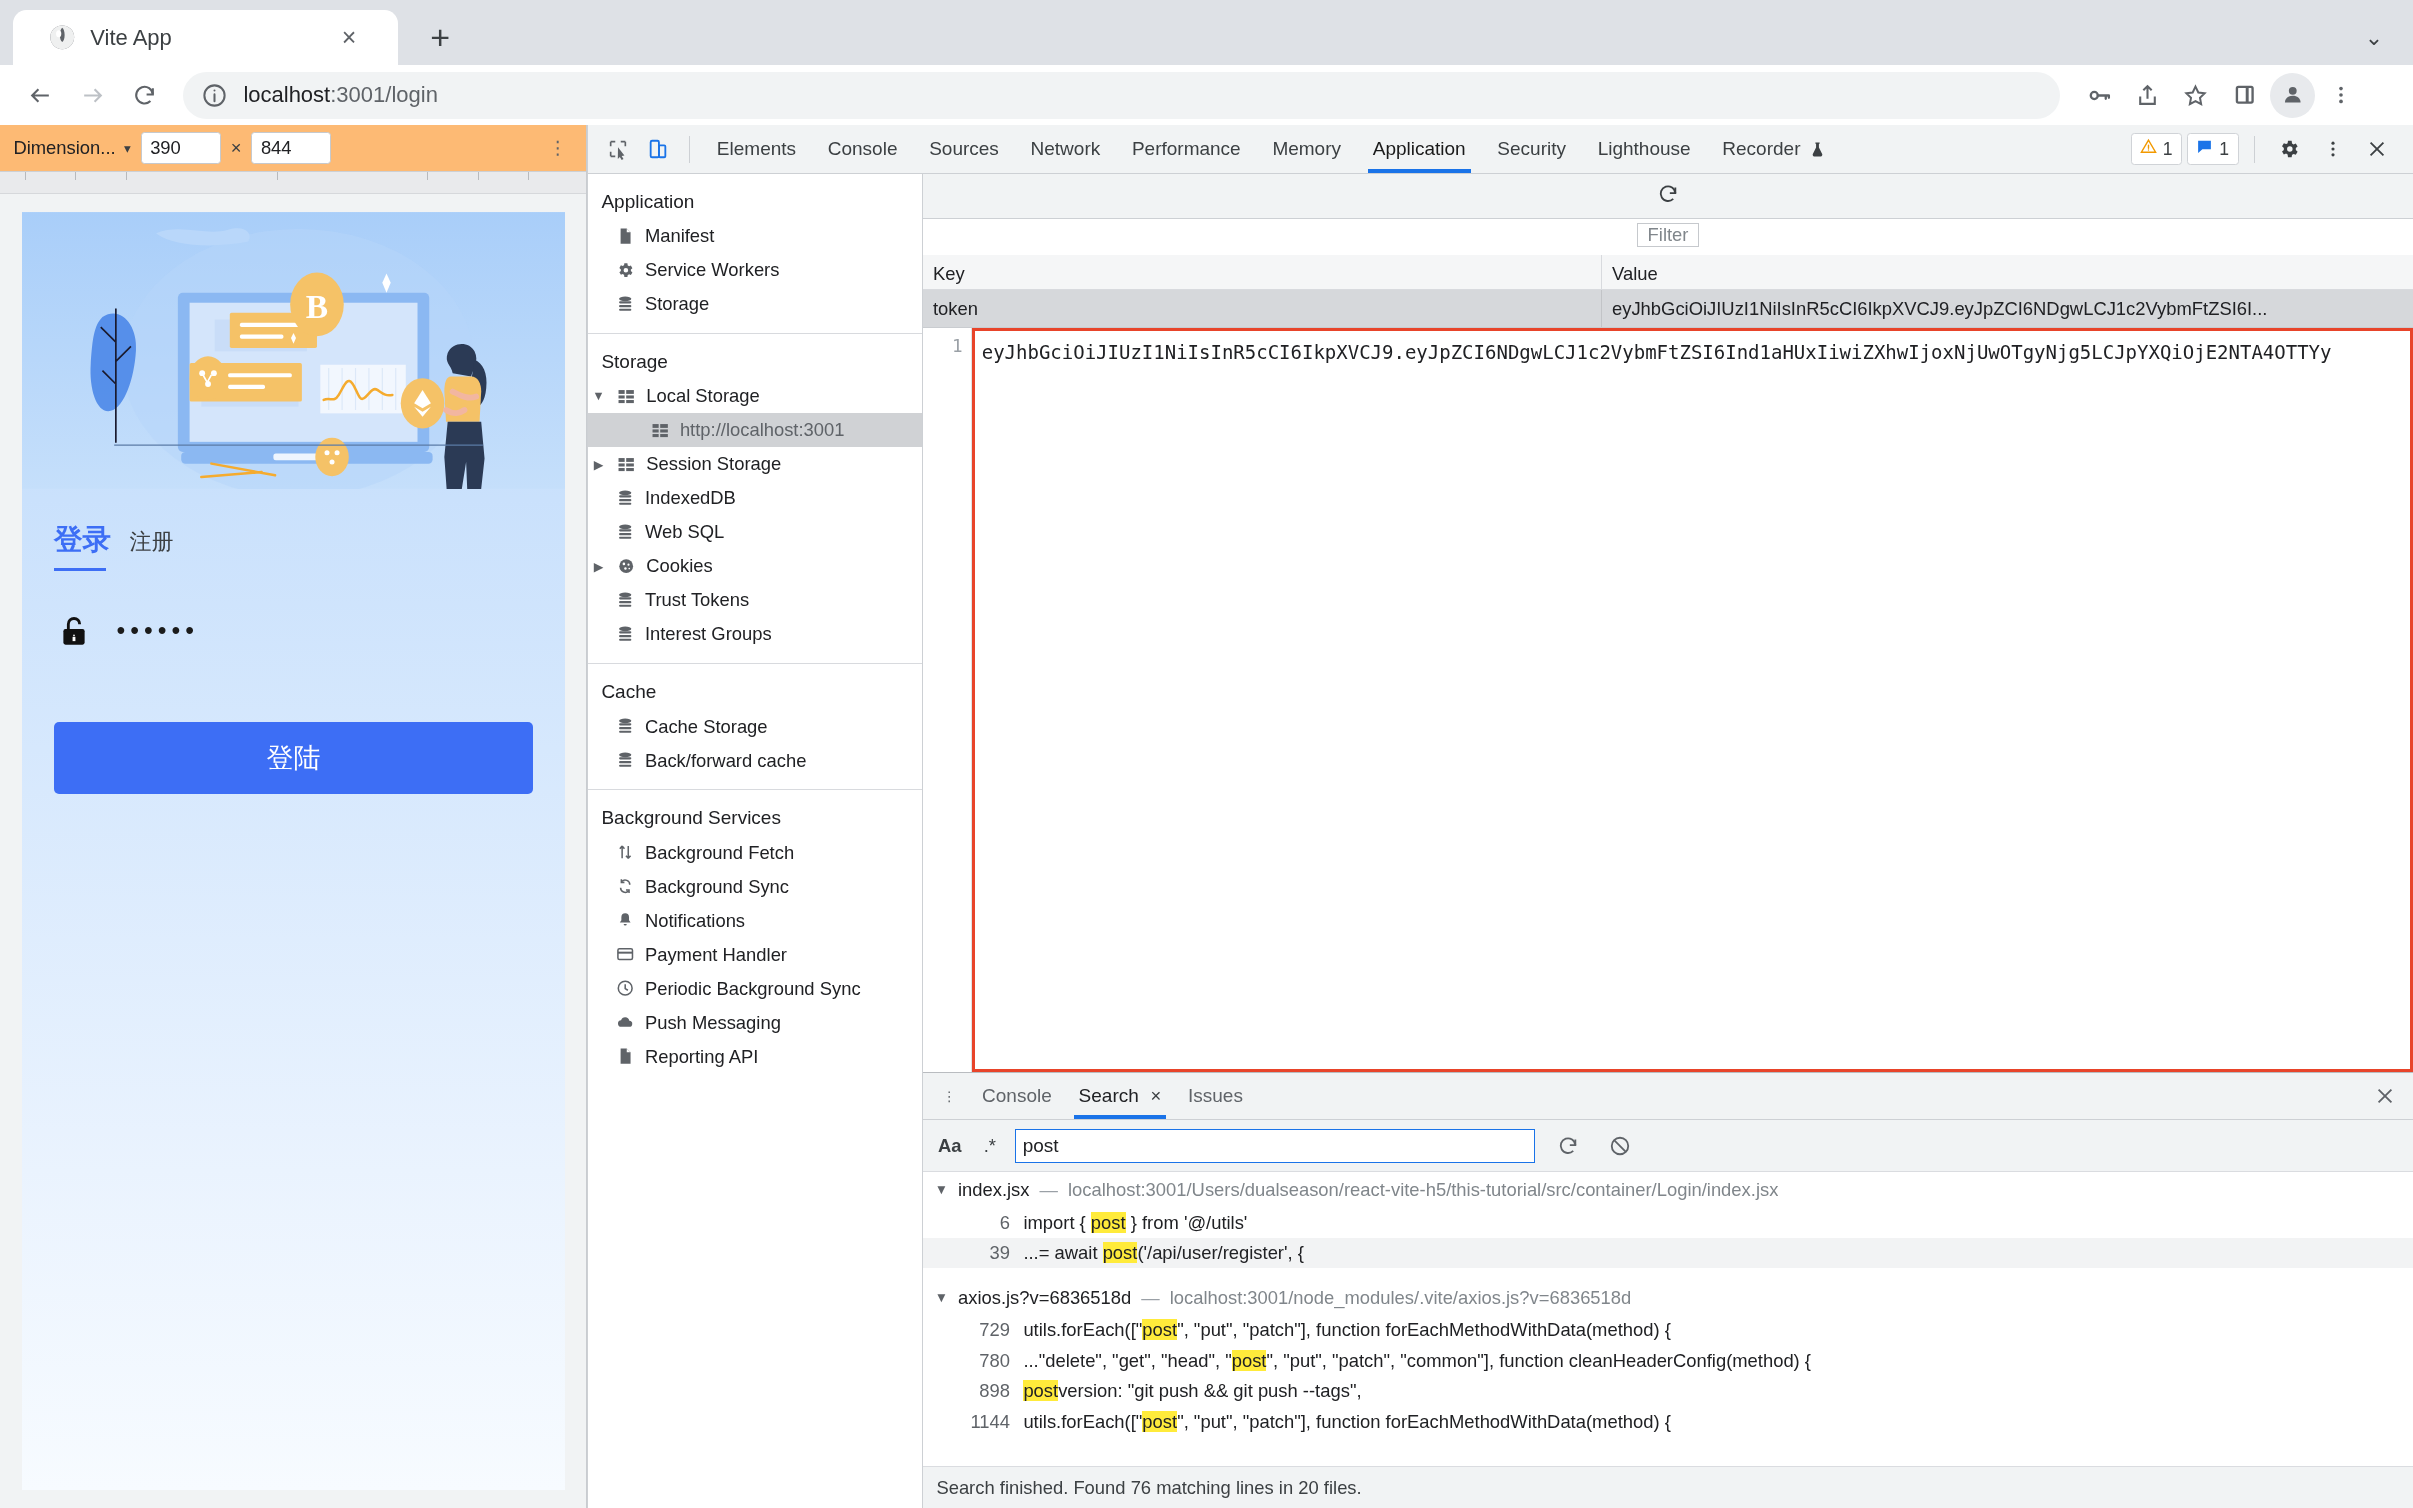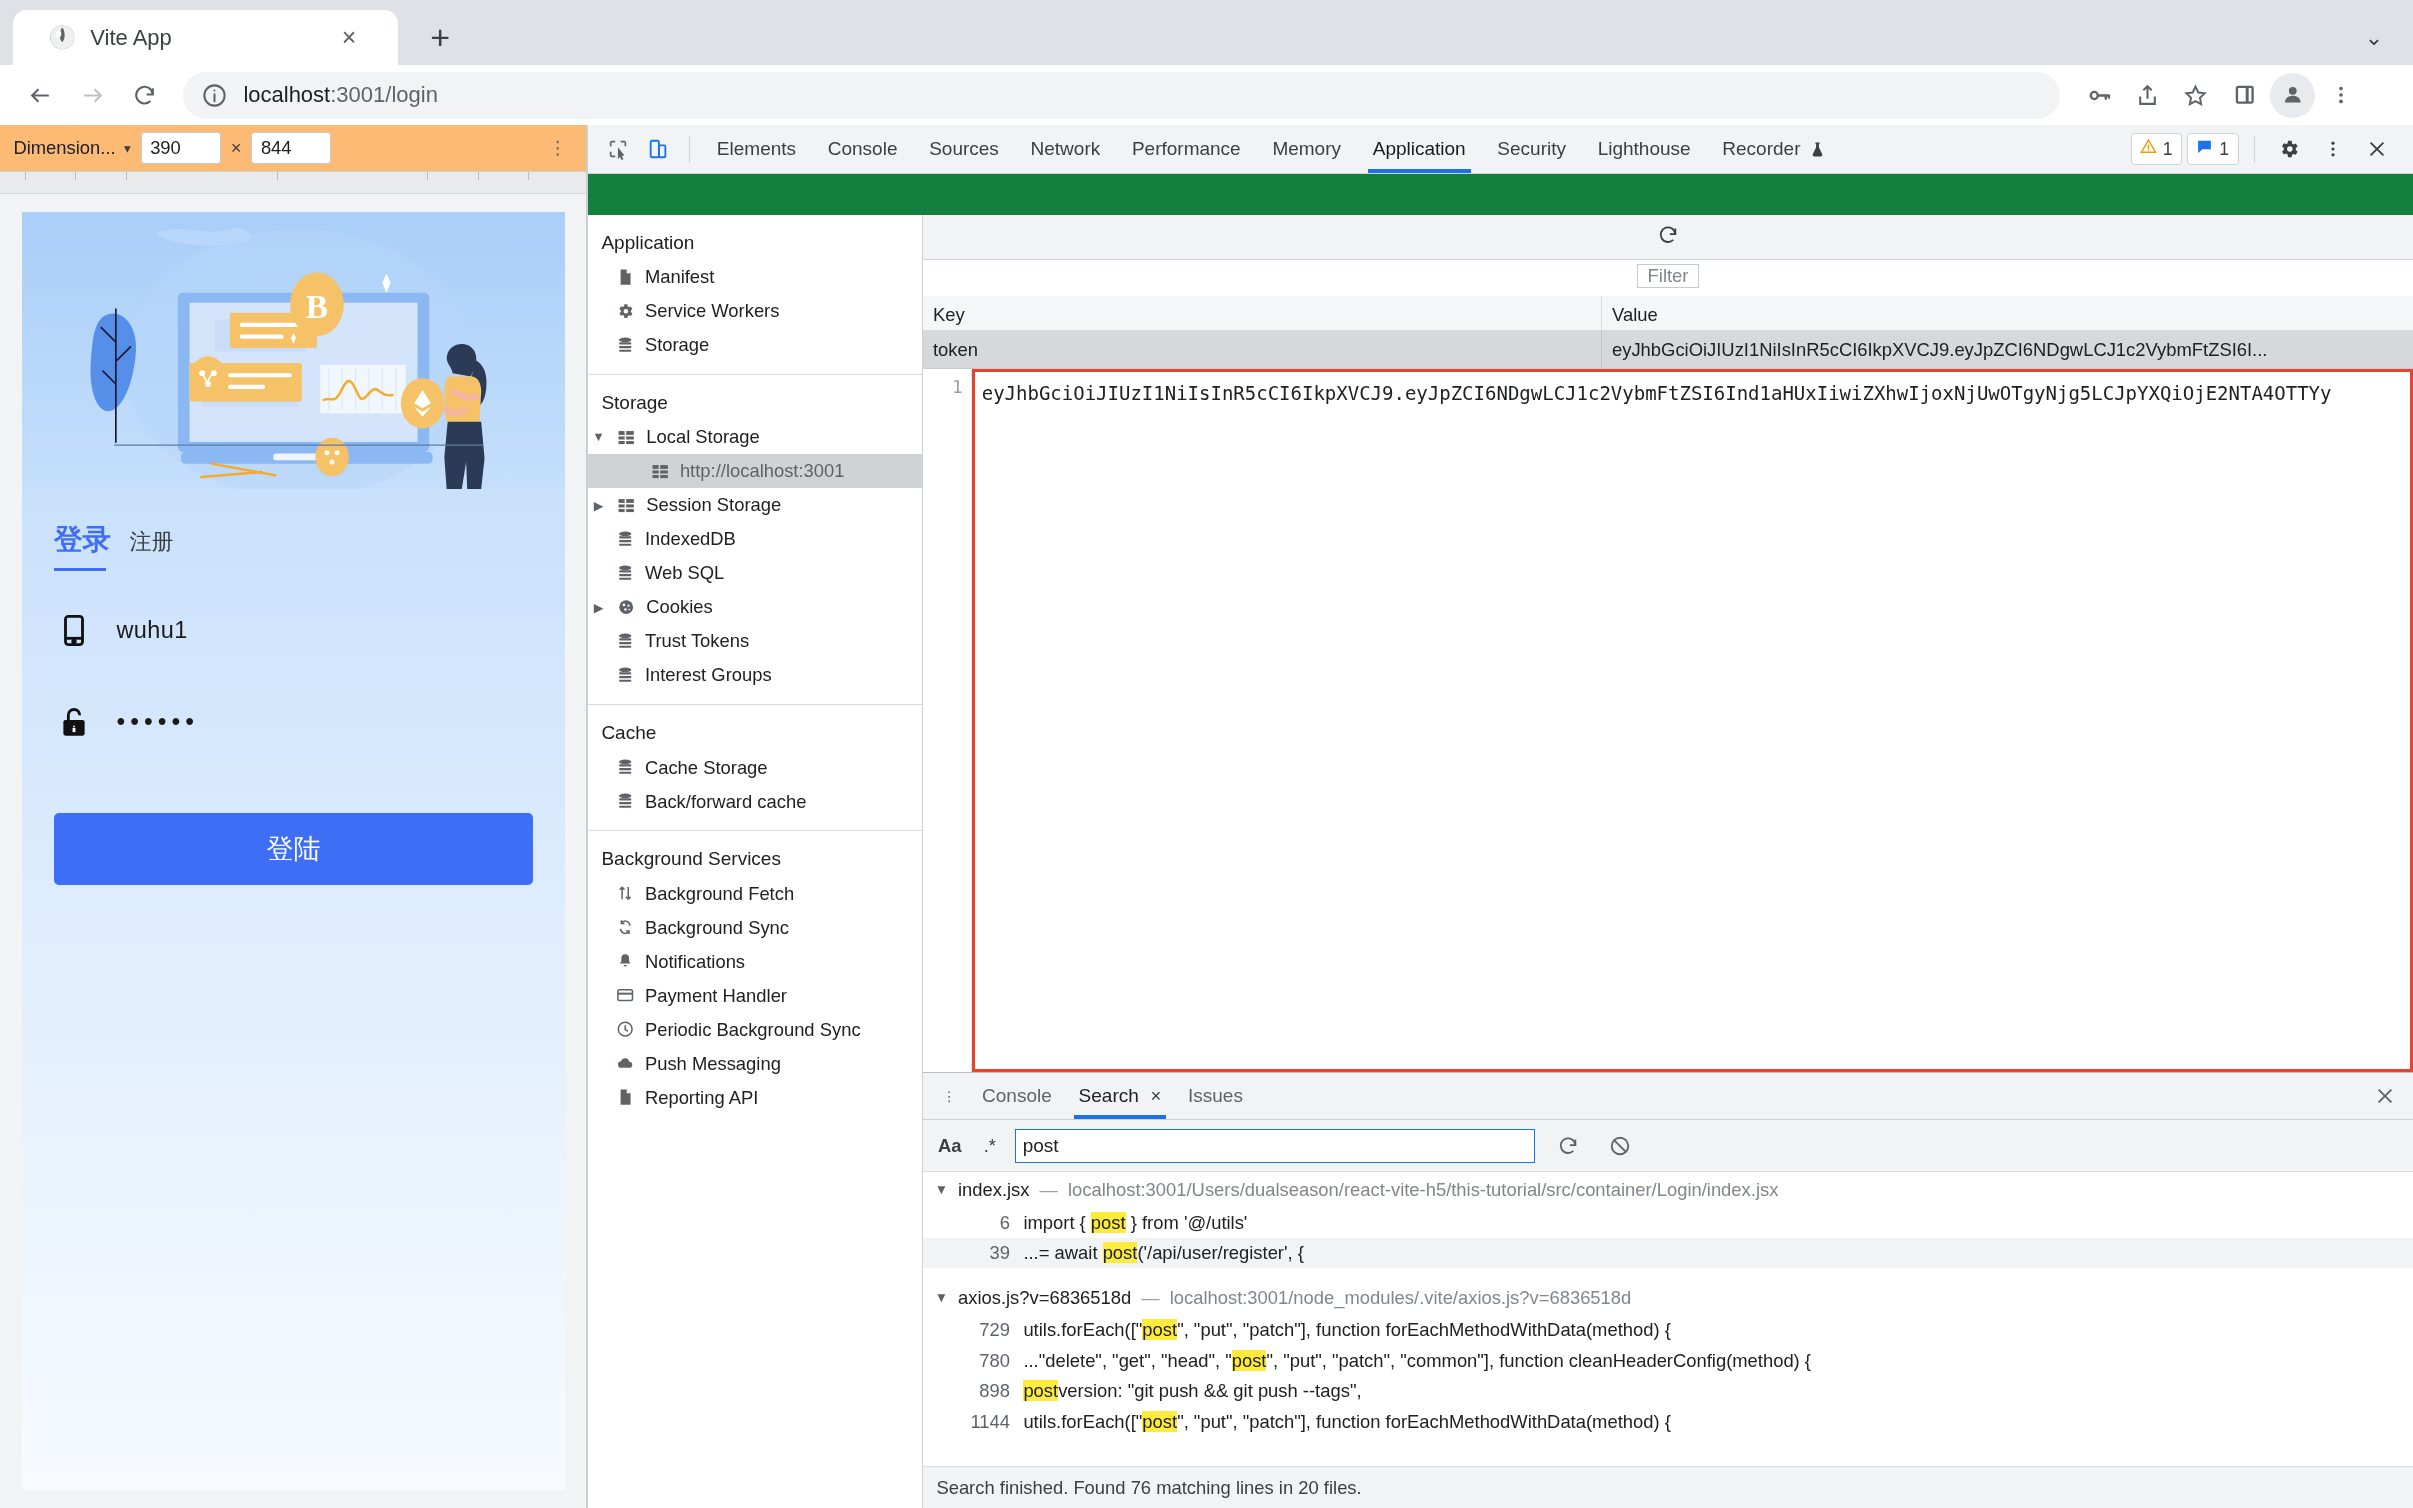--- a/index.html
+++ b/index.html
@@ -100,21 +100,21 @@
   .field-val { font-size: 23.5px; color:#1b1b1b; letter-spacing:0.4px;}
   .field-dots { font-size: 25px; color:#1b1b1b; letter-spacing: 5px; }
   .login-btn {
     margin-top: 72px; height: 72px; background: #3d6ef5; border-radius: 5px;
     display:flex; align-items:center; justify-content:center;
     color:#fff; font-size: 27px;
   }
 
   
   .devtools { flex: 1; display: flex; flex-direction: column; min-width:0;
-     background:#15803d; border-left: 0.8px solid #cdd0d4; gap: 41px;}
+     background:#0c4a6e; border-left: 0.8px solid #cdd0d4;}
   .dt-tabbar {
     height: 49px; background: #f1f3f4; border-bottom: 0.8px solid #cdd0d4;
     display:flex; align-items: center; padding: 0 10px; gap: 1.7px;
   }
   .dt-icon-btn { width:39px;height:39px;display:flex;align-items:center;
      justify-content:center;color:#5f6368; flex:0 0 39px;}
   .dt-icon-btn.active { color:#1a73e8; }
   .vsep { width:0.8px; height:27px; background:#cdd0d4; margin: 0 10px; flex:0 0 0.8px;}
   .dt-tab {
     padding: 0 15px; height: 47px; display:flex; align-items:center;
@@ -387,30 +387,20 @@
               <path d="M226 300l76 14M214 316l72-6" stroke="#f5ab2e" stroke-width="3" stroke-linecap="round"></path>
             </svg>
           </div>
 
           <div class="login-body">
             <div class="tabs-zh">
               <div class="tab-zh-active">登录</div>
               <div class="tab-zh">注册</div>
             </div>
 
-            <div class="field">
-              <span class="field-icon">
-                <svg viewBox="0 0 24 24" width="34" height="39" fill="none" stroke="#111" stroke-width="2">
-                  <rect x="6" y="2" width="12" height="20" rx="2"></rect>
-                    <path d="M6 17.5h12"></path>
-                    <circle cx="12" cy="19.8" r="0.9" fill="#111"></circle>
-                  </svg>
-              </span>
-              <span class="field-val">wuhu1</span>
-            </div>
 
             <div class="field">
               <span class="field-icon">
                 <svg viewBox="0 0 24 24" width="34" height="39" fill="none" stroke="#111" stroke-width="2">
                   <rect x="4.5" y="11" width="15" height="11" rx="1.5" fill="#111" stroke="none"></rect>
                   <path d="M8 11V7.5a4 4 0 018 0"></path>
                   <circle cx="12" cy="15.5" r="1.6" fill="#fff"></circle>
                     <path d="M12 16.5v3" stroke="#fff" stroke-width="2"></path>
                   </svg>
               </span>

